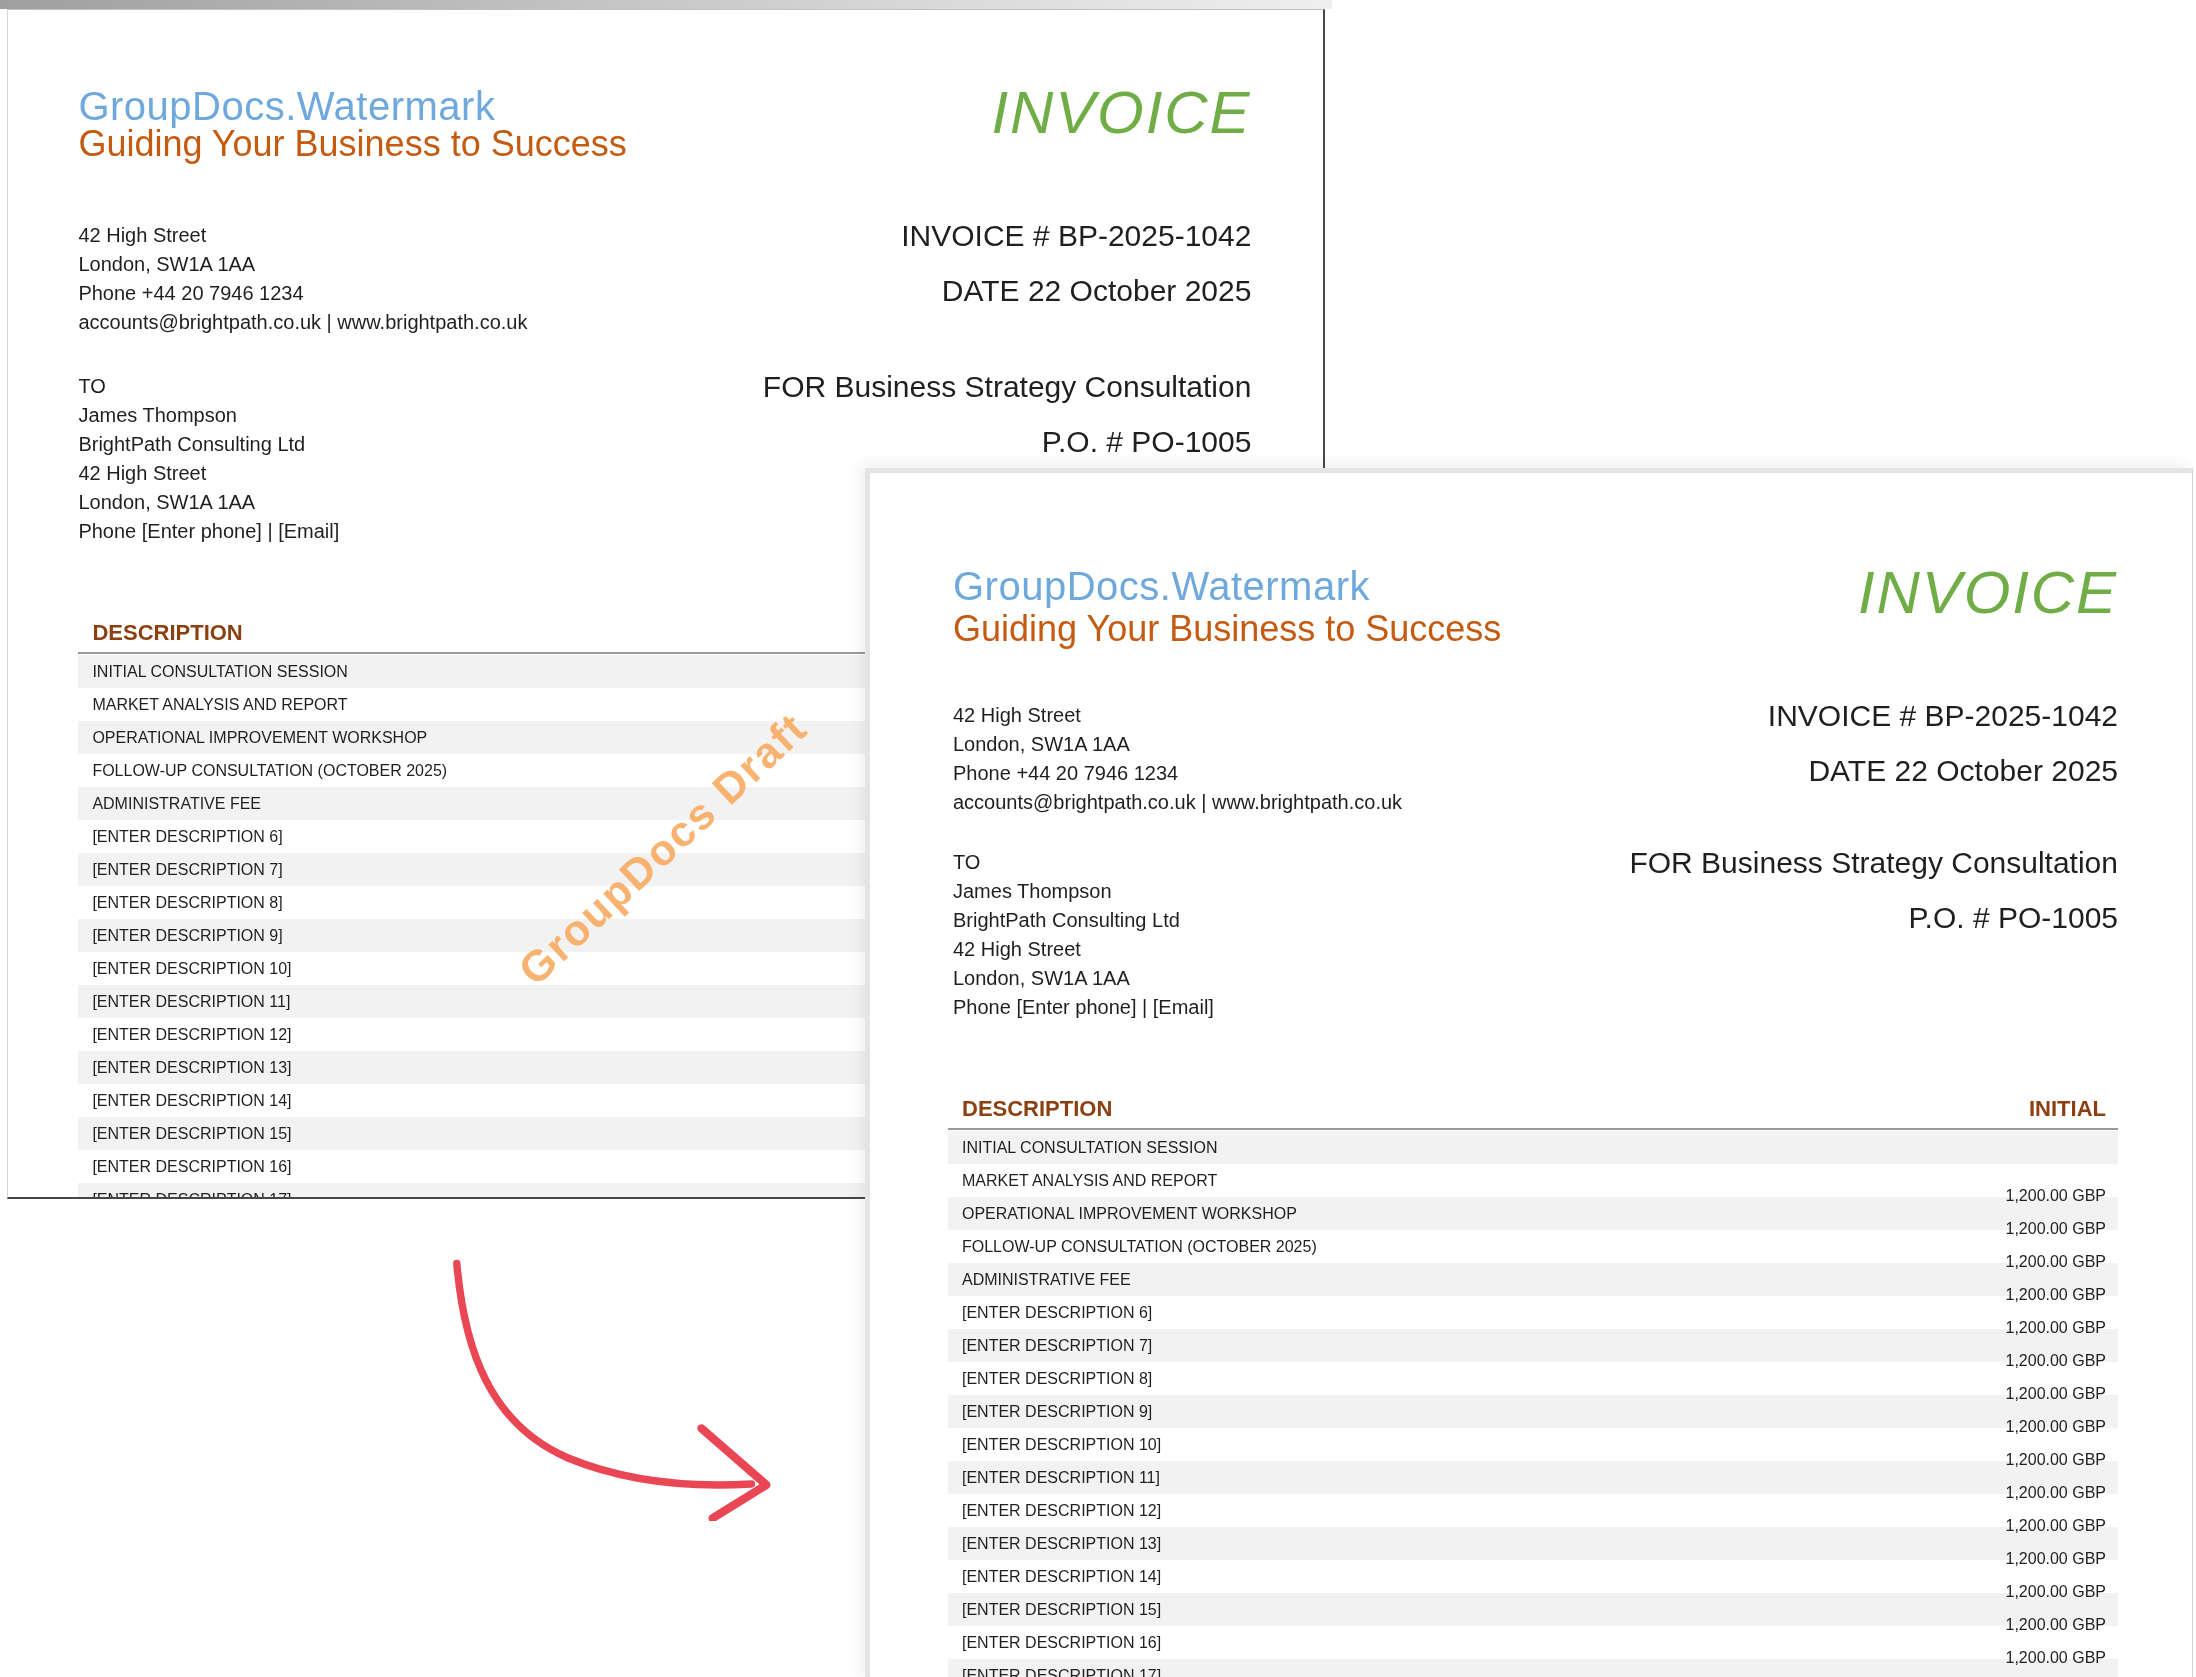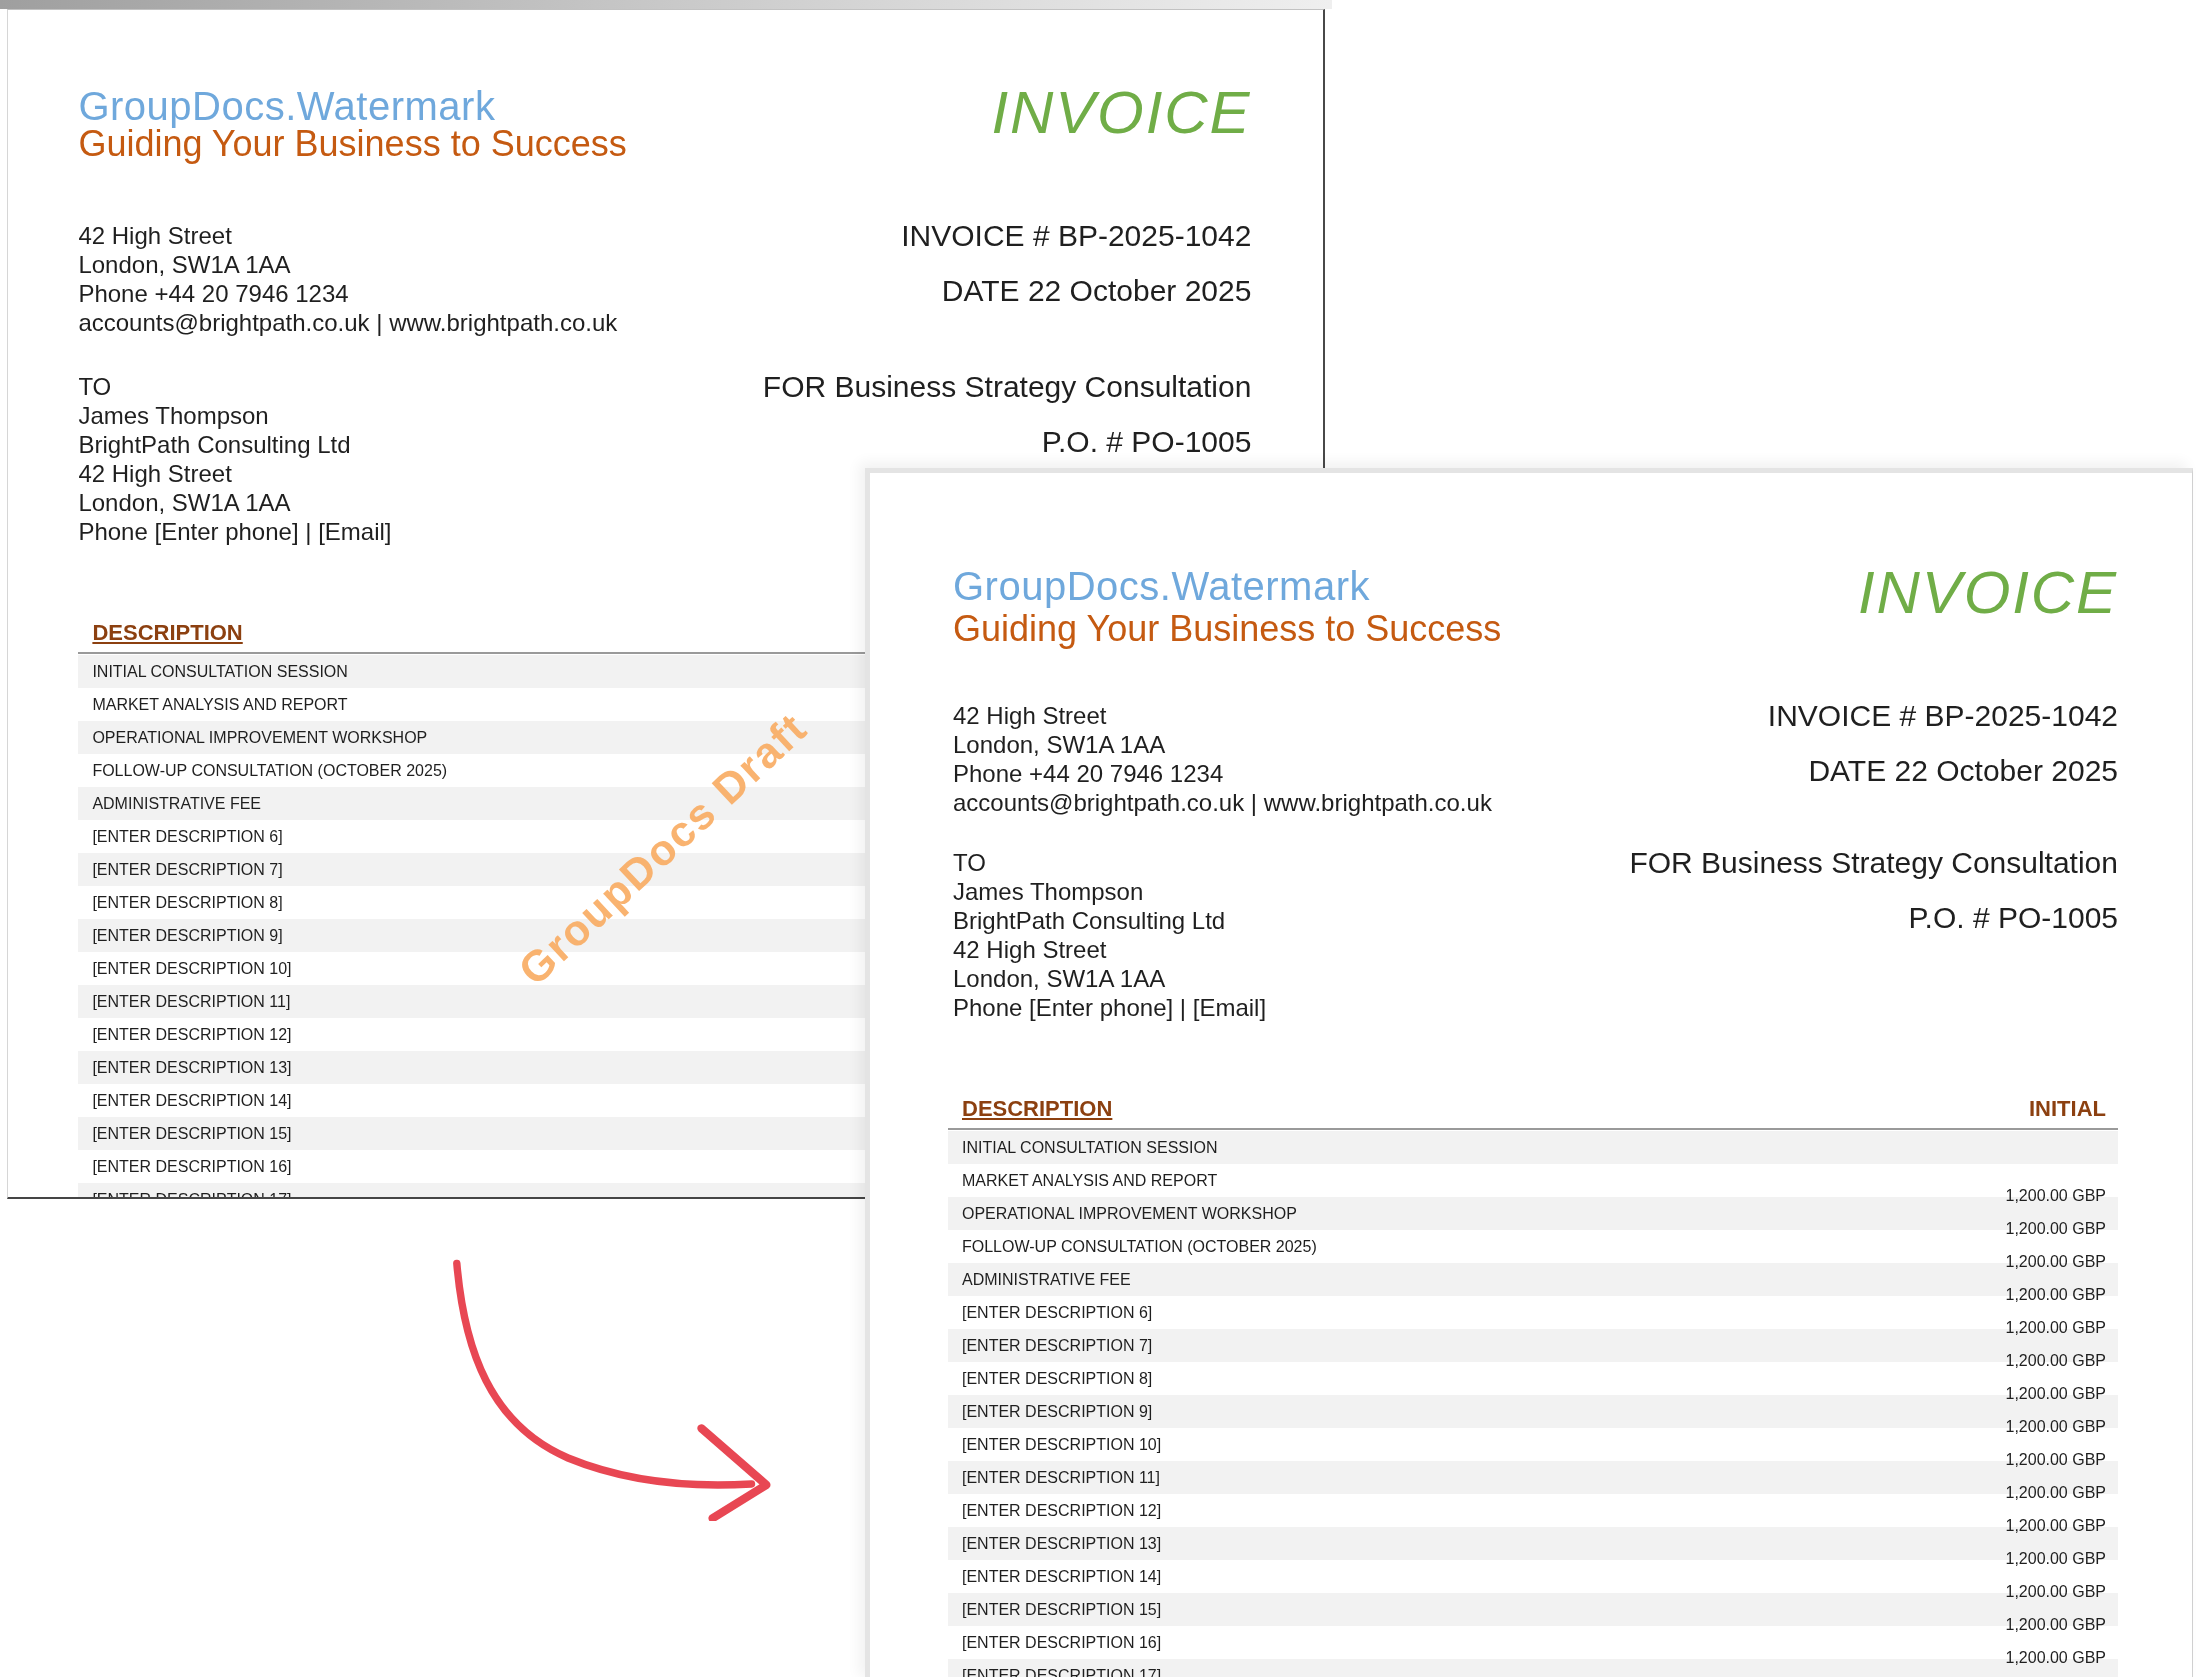--- a/index.html
+++ b/index.html
@@ -32,29 +32,29 @@
     color:var(--logo-blue,#6fa8dc);white-space:nowrap;
   }
   .tagline{
     position:absolute;font-size:36px;line-height:41px;
     color:var(--tagline-orange,#c55a11);white-space:nowrap;
   }
   .invoice-title{
     position:absolute;font-size:60px;line-height:58px;font-style:italic;
     letter-spacing:1.9px;color:var(--invoice-green,#70ad47);white-space:nowrap;
   }
-  .textblock{position:absolute;font-size:24px;line-height:29px;white-space:nowrap;}
+  .textblock{position:absolute;font-size:20px;line-height:29px;white-space:nowrap;}
   .metablock{position:absolute;font-size:30px;line-height:29px;text-align:right;white-space:nowrap;}
   .metablock .second{margin-top:26px;}
   .thead{
     position:absolute;display:flex;font-size:22px;line-height:26px;font-weight:bold;
     color:var(--header-brown,#8c4010);
     padding-bottom:5.6px;border-bottom:2.8px solid #9a9a9a;
   }
-  .thead .th-desc{flex:0 0 auto;padding-left:14px;text-decoration:underline;}
+  .thead .th-desc{flex:0 0 auto;padding-left:14px;}
   .thead .th-amt{flex:1 1 auto;text-align:right;padding-right:12px;}
   .tbody{position:absolute;overflow:hidden;}
   .row{display:flex;height:33px;font-size:16px;line-height:33px;}
   .row.stripe{background:var(--row-stripe,#f2f2f2);}
   .cell-desc{flex:1 1 auto;padding-left:14px;white-space:nowrap;overflow:hidden;}
   .cell-amt{flex:0 0 auto;text-align:right;padding-right:12px;border-left:1.9px solid #9a9a9a;white-space:nowrap;}
   
   .back .logo{left:70px;top:76px;}
   .back .tagline{left:70px;top:113px;}
   .back .invoice-title{top:74px;right:72px;}

